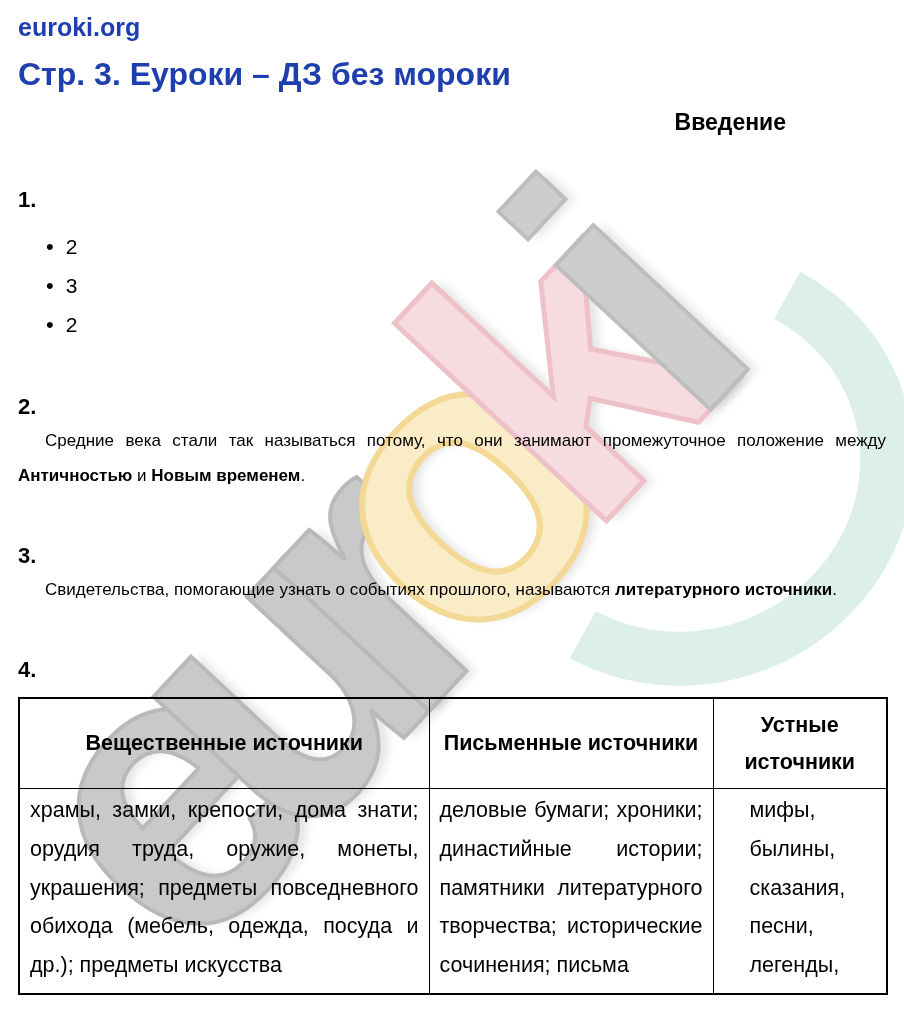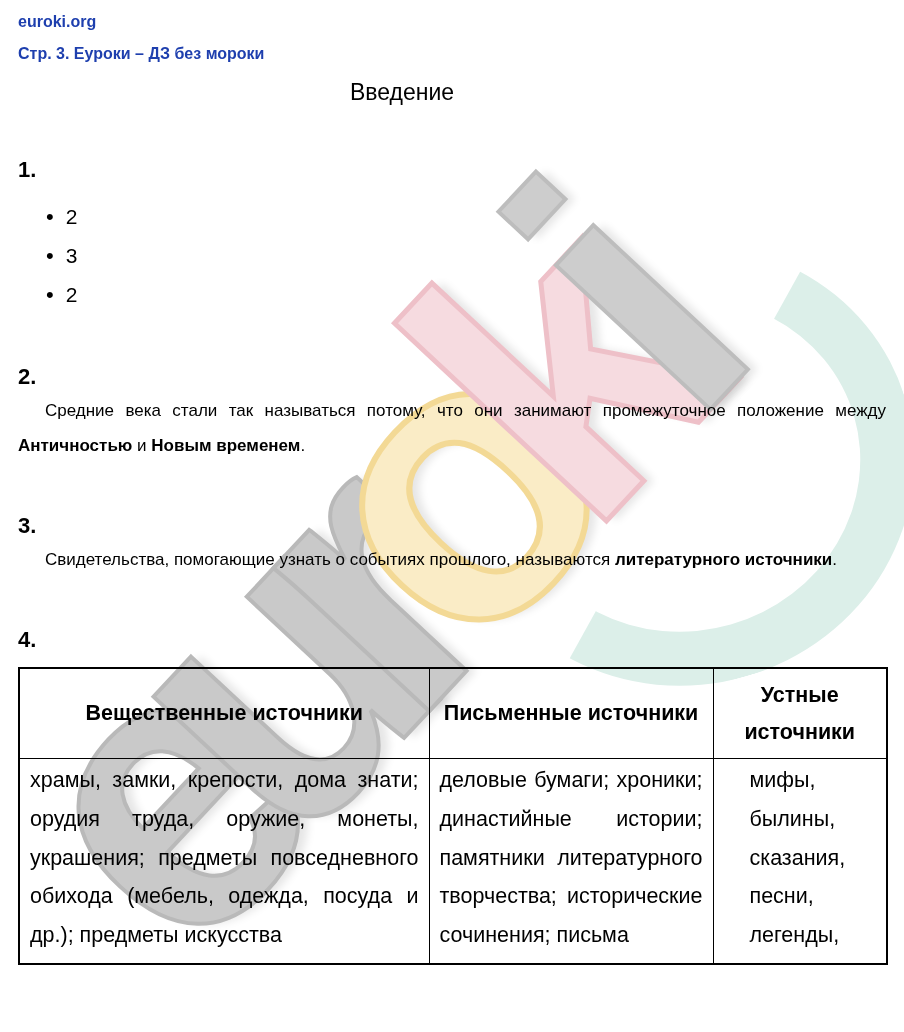--- a/index.html
+++ b/index.html
@@ -37,23 +37,23 @@
   .wm-l5{color:var(--wm-gray-light);-webkit-text-stroke:4px #bdbdbd;}
   .wm-arc{
     position:absolute;left:455px;top:245px;width:460px;height:440px;
     border-radius:50%;border:54px solid transparent;
     border-bottom-color:var(--wm-teal);border-right-color:var(--wm-teal);
     transform:rotate(-16deg);
   }
 
   
   .content{position:relative;z-index:1;padding:8px 18px 0 18px;}
-  .site{font-size:16px;font-weight:bold;color:var(--link-blue);line-height:1.2;margin-top:4px;}
-  .title{font-size:16px;font-weight:bold;color:var(--link-blue);line-height:1.2;margin-top:13px;}
-  .heading{font-size:23px;font-weight:normal;text-align:center;line-height:1.2;margin:16px 100px 0 0;}
+  .site{font-size:25px;font-weight:bold;color:var(--link-blue);line-height:1.2;margin-top:4px;}
+  .title{font-size:32px;font-weight:bold;color:var(--link-blue);line-height:1.2;margin-top:13px;}
+  .heading{font-size:23px;font-weight:bold;text-align:right;line-height:1.2;margin:16px 100px 0 0;}
 
   .qnum{font-size:22px;font-weight:bold;line-height:1.2;margin-top:50px;}
   .bullets{margin:14px 0 0 28px;}
   .bullet-row{display:flex;align-items:center;gap:12px;font-size:21px;line-height:39px;}
   .bullet-row .dot{font-size:22px;}
 
   .para{font-size:17px;line-height:2.07;text-align:justify;text-indent:27px;margin:2px 0 0 0;}
   .para b{font-weight:bold;}
 
   

